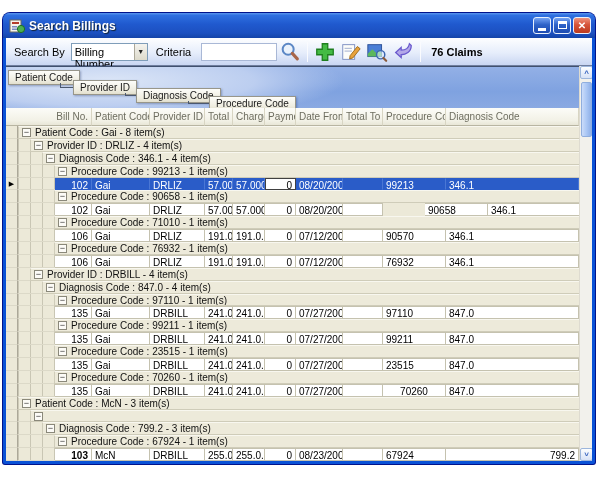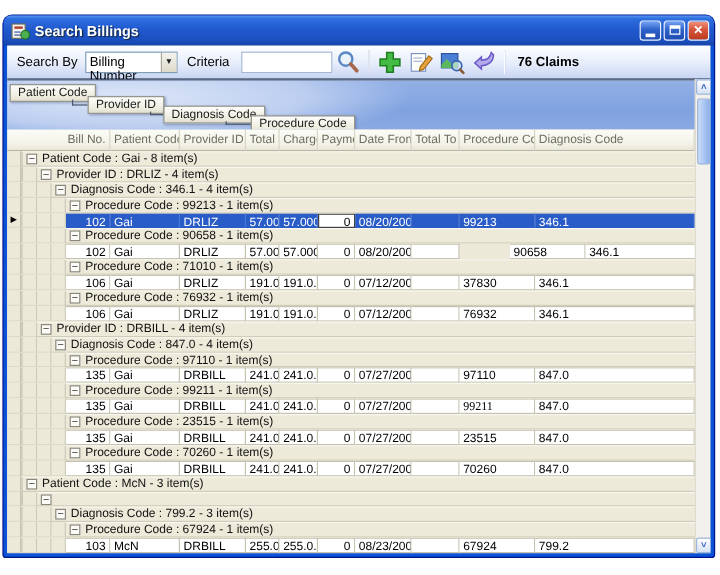--- a/index.html
+++ b/index.html
@@ -262,21 +262,21 @@
             <div class="ind"></div>
             <div class="stripe" style="width: 37px;"></div>
             <div class="cell ar" style="width: 37px;">106</div>
             <div class="cell" style="width: 58px;">Gai</div>
             <div class="cell" style="width: 55px;">DRLIZ</div>
             <div class="cell ar" style="width: 28px;">191.0...</div>
             <div class="cell ar" style="width: 32px;">191.0...</div>
             <div class="cell ar" style="width: 31px;">0</div>
             <div class="cell" style="width: 47px;">07/12/2004</div>
             <div class="cell" style="width: 40px;"></div>
-            <div class="cell" style="width: 63px;">37830</div>
+            <div class="cell" style="width: 63px;">90570</div>
             <div class="cell" style="width: 133px;">346.1</div>
           </div>
           <div class="row">
             <div class="ind"></div>
             <div class="stripe" style="width: 36px;"></div>
             <div class="grp">
               <div class="exp">−</div>
               <span>Procedure Code : 76932 - 1 item(s)</span>
             </div>
           </div>
@@ -344,21 +344,21 @@
             <div class="ind"></div>
             <div class="stripe" style="width: 37px;"></div>
             <div class="cell ar" style="width: 37px;">135</div>
             <div class="cell" style="width: 58px;">Gai</div>
             <div class="cell" style="width: 55px;">DRBILL</div>
             <div class="cell ar" style="width: 28px;">241.0...</div>
             <div class="cell ar" style="width: 32px;">241.0...</div>
             <div class="cell ar" style="width: 31px;">0</div>
             <div class="cell" style="width: 47px;">07/27/2004</div>
             <div class="cell" style="width: 40px;"></div>
-            <div class="cell" style="width: 63px; font-family: Liberation Serif, serif;">99211</div>
+            <div class="cell" style="width: 63px;">99211</div>
             <div class="cell" style="width: 133px;">847.0</div>
           </div>
           <div class="row">
             <div class="ind"></div>
             <div class="stripe" style="width: 36px;"></div>
             <div class="grp">
               <div class="exp">−</div>
               <span>Procedure Code : 23515 - 1 item(s)</span>
             </div>
           </div>
@@ -388,21 +388,21 @@
             <div class="ind"></div>
             <div class="stripe" style="width: 37px;"></div>
             <div class="cell ar" style="width: 37px;">135</div>
             <div class="cell" style="width: 58px;">Gai</div>
             <div class="cell" style="width: 55px;">DRBILL</div>
             <div class="cell ar" style="width: 28px;">241.0...</div>
             <div class="cell ar" style="width: 32px;">241.0...</div>
             <div class="cell ar" style="width: 31px;">0</div>
             <div class="cell" style="width: 47px;">07/27/2004</div>
             <div class="cell" style="width: 40px;"></div>
-            <div class="cell" style="width: 63px;">70260</div>
+            <div class="cell" style="width: 63px; text-align: center;">70260</div>
             <div class="cell" style="width: 133px;">847.0</div>
           </div>
           <div class="row">
             <div class="ind"></div>
             <div class="stripe" style="width: 0px;"></div>
             <div class="grp">
               <div class="exp">−</div>
               <span>Patient Code : McN - 3 item(s)</span>
             </div>
           </div>
@@ -425,30 +425,30 @@
             <div class="ind"></div>
             <div class="stripe" style="width: 36px;"></div>
             <div class="grp">
               <div class="exp">−</div>
               <span>Procedure Code : 67924 - 1 item(s)</span>
             </div>
           </div>
           <div class="row">
             <div class="ind"></div>
             <div class="stripe" style="width: 37px;"></div>
-            <div class="cell ar" style="width: 37px;">103</div>
+            <div class="cell ar" style="width: 37px; font-weight: bold;">103</div>
             <div class="cell" style="width: 58px;">McN</div>
             <div class="cell" style="width: 55px;">DRBILL</div>
             <div class="cell ar" style="width: 28px;">255.0...</div>
             <div class="cell ar" style="width: 32px;">255.0...</div>
             <div class="cell ar" style="width: 31px;">0</div>
             <div class="cell" style="width: 47px;">08/23/2004</div>
             <div class="cell" style="width: 40px;"></div>
             <div class="cell" style="width: 63px;">67924</div>
-            <div class="cell" style="width: 133px;">799.2</div>
+            <div class="cell" style="width: 133px; text-align: right;">799.2</div>
           </div>
         </div>
 
       <div class="vscroll">
         <div class="sbtn" style="top:0;">˄</div>
         <div class="sthumb"></div>
         <div class="sbtn" style="bottom:0;">˅</div>
       </div>
 
     </div>

